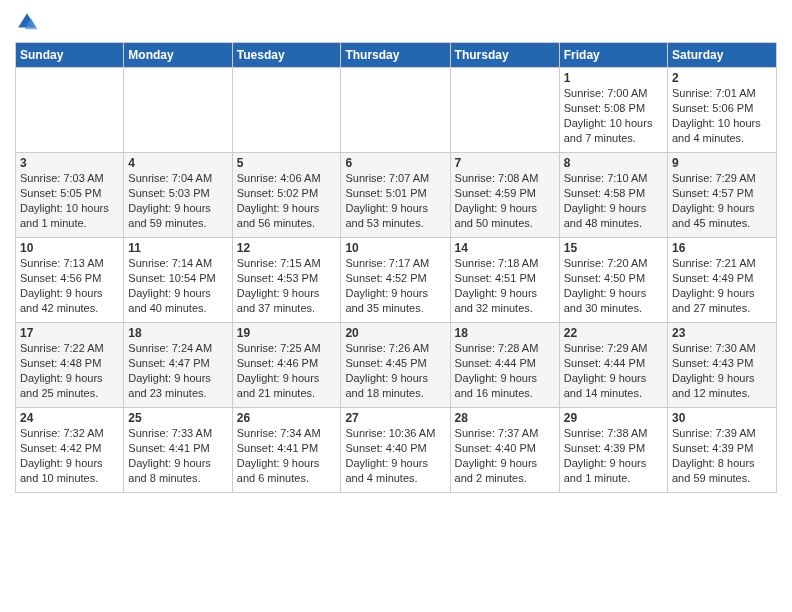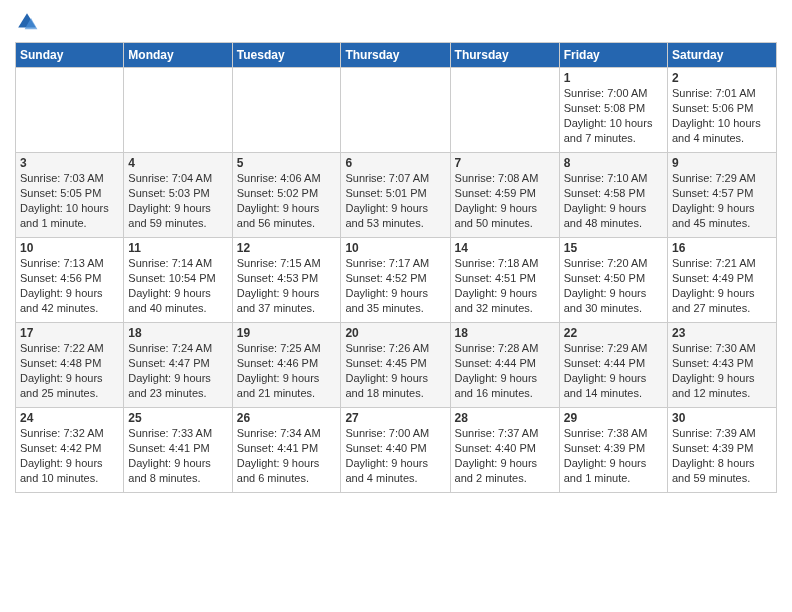--- a/index.html
+++ b/index.html
@@ -297,21 +297,21 @@
 Daylight: 9 hours and 8 minutes.</div>
           </td>
           <td>
             <span class="day-num">26</span>
             <div class="day-info">Sunrise: 7:34 AM
 Sunset: 4:41 PM
 Daylight: 9 hours and 6 minutes.</div>
           </td>
           <td>
             <span class="day-num">27</span>
-            <div class="day-info">Sunrise: 7:00 AM
+            <div class="day-info">Sunrise: 10:36 AM
 Sunset: 4:40 PM
 Daylight: 9 hours and 4 minutes.</div>
           </td>
           <td>
             <span class="day-num">28</span>
             <div class="day-info">Sunrise: 7:37 AM
 Sunset: 4:40 PM
 Daylight: 9 hours and 2 minutes.</div>
           </td>
           <td>

